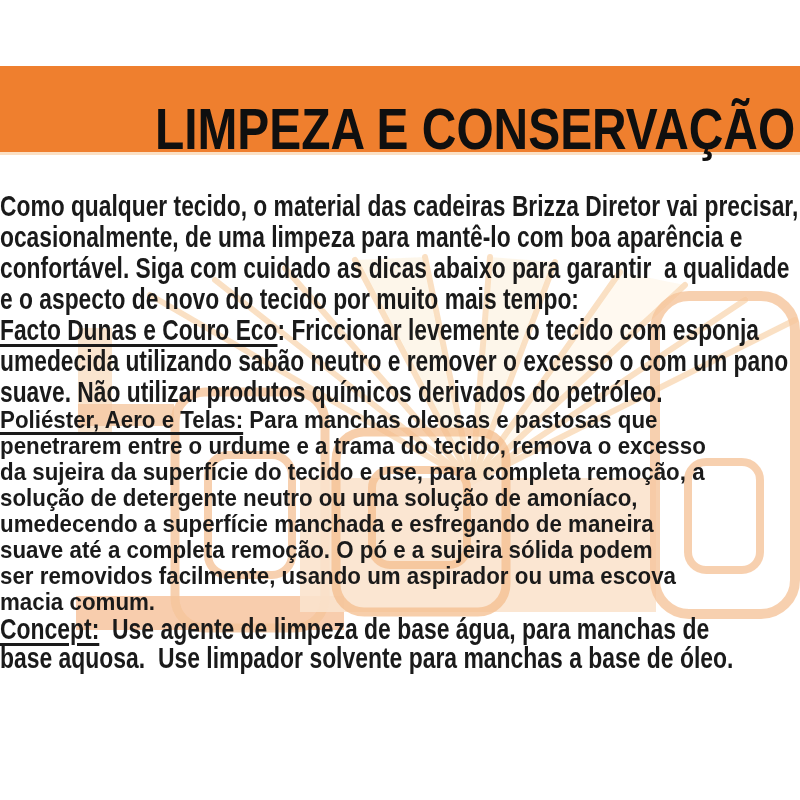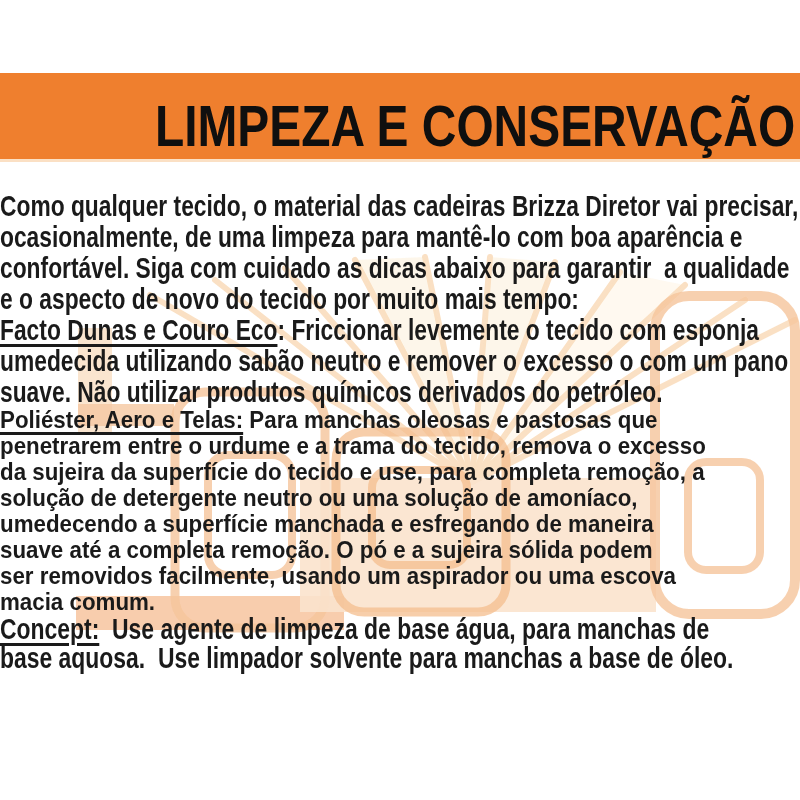--- a/index.html
+++ b/index.html
@@ -14,28 +14,28 @@
     color: #1a1a1a;
   }
   .watermark {
     position: absolute;
     top: 0; left: 0;
     width: 800px; height: 800px;
     z-index: 0;
   }
   .title-band {
     position: absolute;
-    top: 73px; left: 0;
+    top: 66px; left: 0;
     width: 800px; height: 86px;
     background: #EF7F2E;
     border-bottom: 3px solid #fbe0c4;
     z-index: 1;
     display: flex;
     justify-content: flex-end;
-    align-items: center;
+    align-items: flex-end;
   }
   .title-band h1 {
     margin: 0;
     padding-right: 6px;
     font-size: 57px;
     color: #0f0f0f;
     white-space: pre;
     transform: translateY(10px) scaleX(0.84);
     transform-origin: right center;
   }

